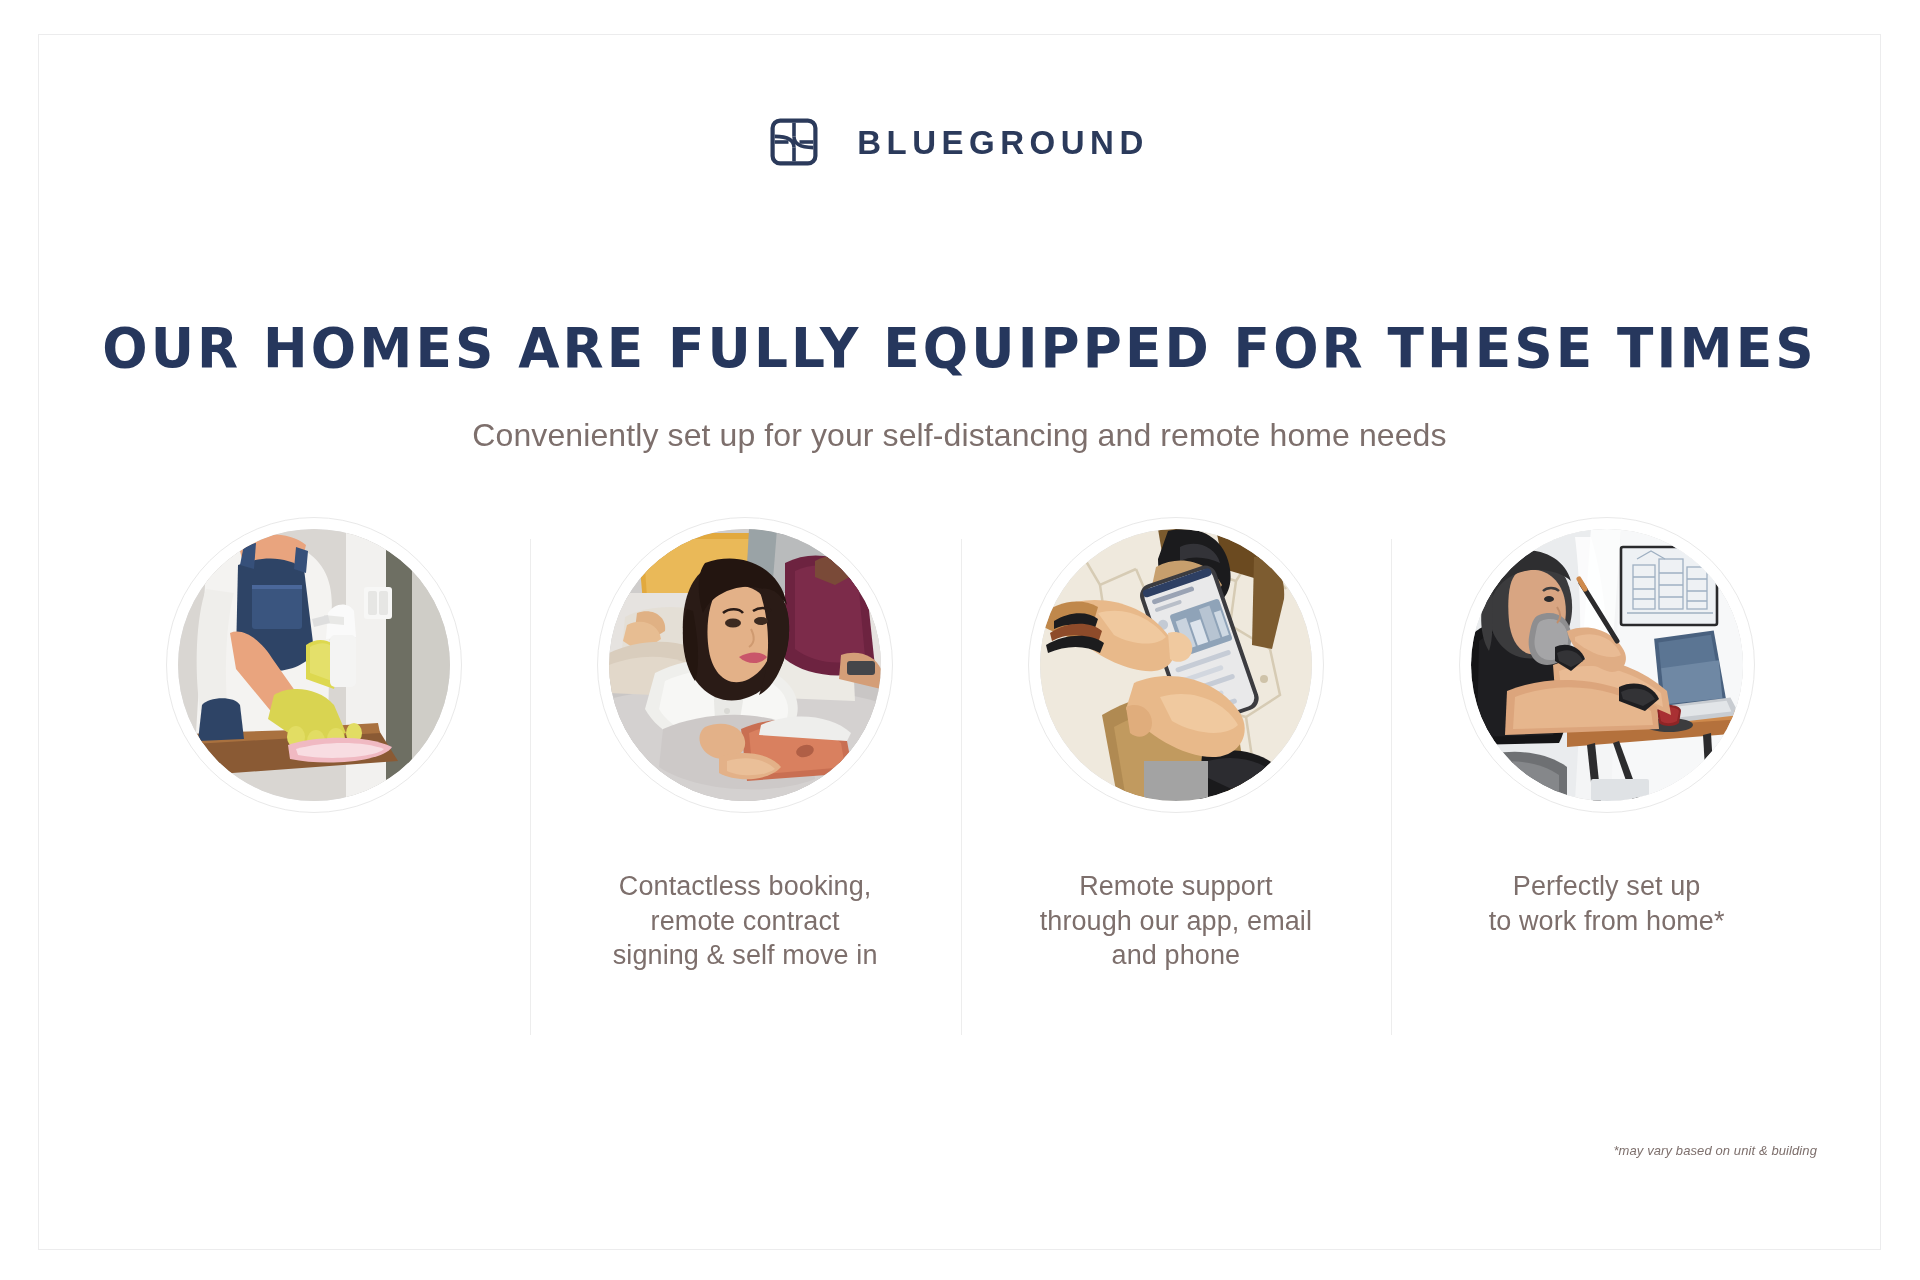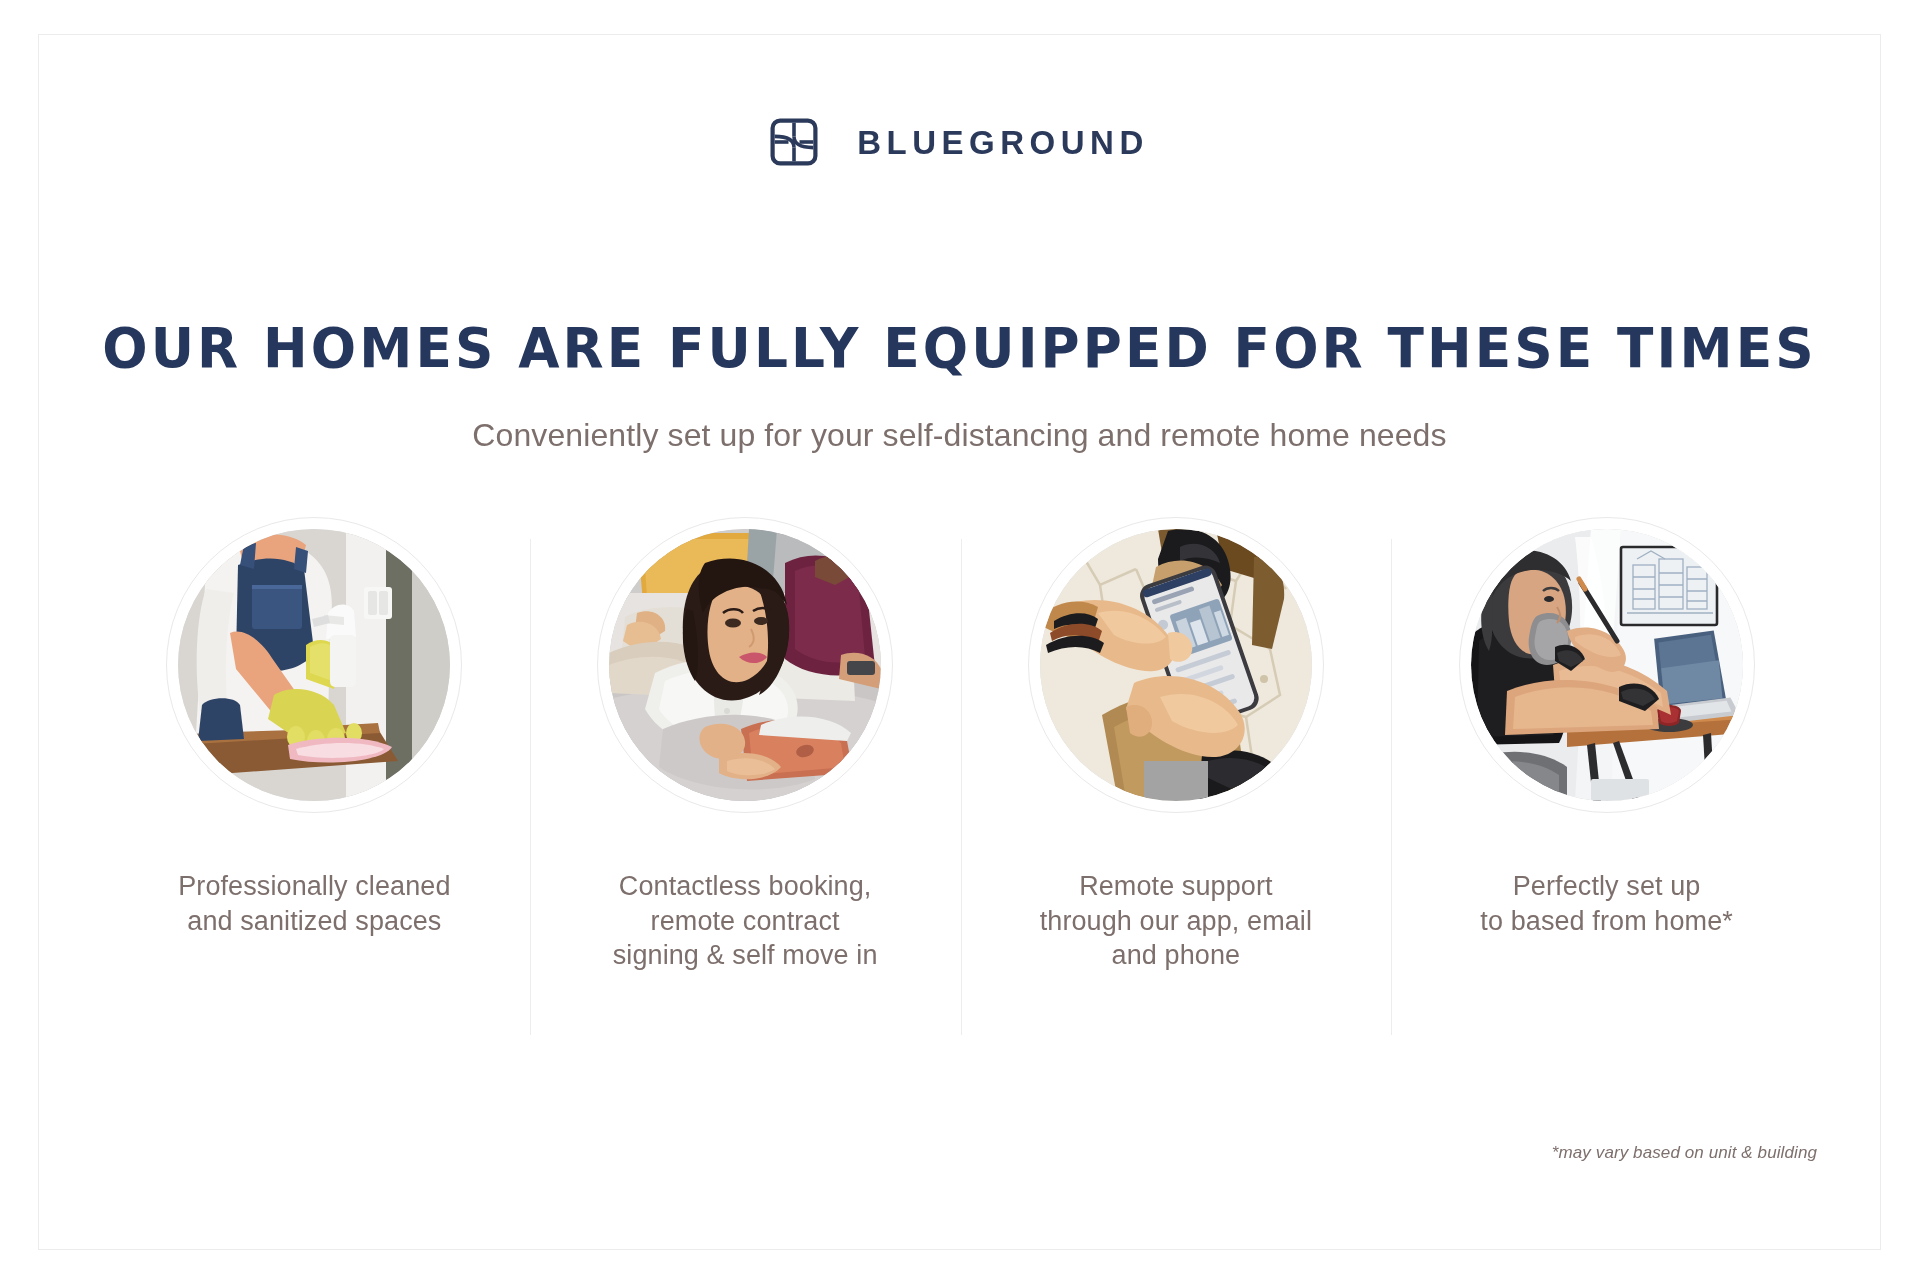--- a/index.html
+++ b/index.html
@@ -142,21 +142,21 @@
     white-space: pre-line;
   }
 
   
   .footnote {
     position: absolute;
     right: 63px;
     top: 1108px;
     font-family: "Liberation Sans", sans-serif;
     font-style: italic;
-    font-size: 17px;
+    font-size: 13px;
     color: #7d6f6c;
     letter-spacing: 0.1px;
     white-space: nowrap;
   }
 </style>
 </head>
 <body>
 
 <div class="page-frame">
 
@@ -219,22 +219,20 @@
               <path d="M110 216 C140 206 190 206 214 218 C206 232 150 238 112 230 Z" fill="#f0b9c2"></path>
               <path d="M118 220 C146 212 186 212 206 220 C198 228 152 232 120 226 Z" fill="#f8dde2"></path>
               <path d="M150 84 C156 74 170 72 176 82 L178 108 L148 110 Z" fill="#fafafa"></path>
               <rect x="152" y="106" width="26" height="52" rx="5" fill="#f4f4f3"></rect>
               <path d="M146 86 L166 88 L166 96 L146 94 Z" fill="#e8e8e6"></path>
               <path d="M134 90 L150 86 L152 94 L136 98 Z" fill="#dedede"></path>
             </g>
           </svg>
         </div>
       </div>
-      <div class="caption">Professionally cleaned
-and sanitized spaces</div>
     </div>
 
     <div class="card">
       <div class="photo-ring">
         <div class="photo">
           <svg viewBox="0 0 272 272" xmlns="http://www.w3.org/2000/svg">
             <defs>
               <clipPath id="c3">
                   <circle cx="136" cy="136" r="136"></circle>
                 </clipPath>
@@ -445,20 +443,20 @@
               <path d="M148 158 C164 150 182 156 188 170 L174 182 L148 172 Z" fill="#1e1e21"></path>
               <path d="M150 163 C164 156 178 160 184 170 L172 177 L152 170 Z" fill="#333336"></path>
               <path d="M0 232 C30 218 72 220 96 238 L96 272 L0 272 Z" fill="#6e7073"></path>
               <path d="M0 240 C28 228 66 230 88 246 L88 272 L0 272 Z" fill="#85878a"></path>
               <rect x="120" y="250" width="58" height="22" rx="2" fill="#dfe2e5"></rect>
             </g>
           </svg>
         </div>
       </div>
       <div class="caption">Perfectly set up
-to based from home*</div>
+to work from home*</div>
     </div>
 
   </div>
 
   <div class="footnote">*may vary based on unit &amp; building</div>
 
 </div>
 
 </body></html>

